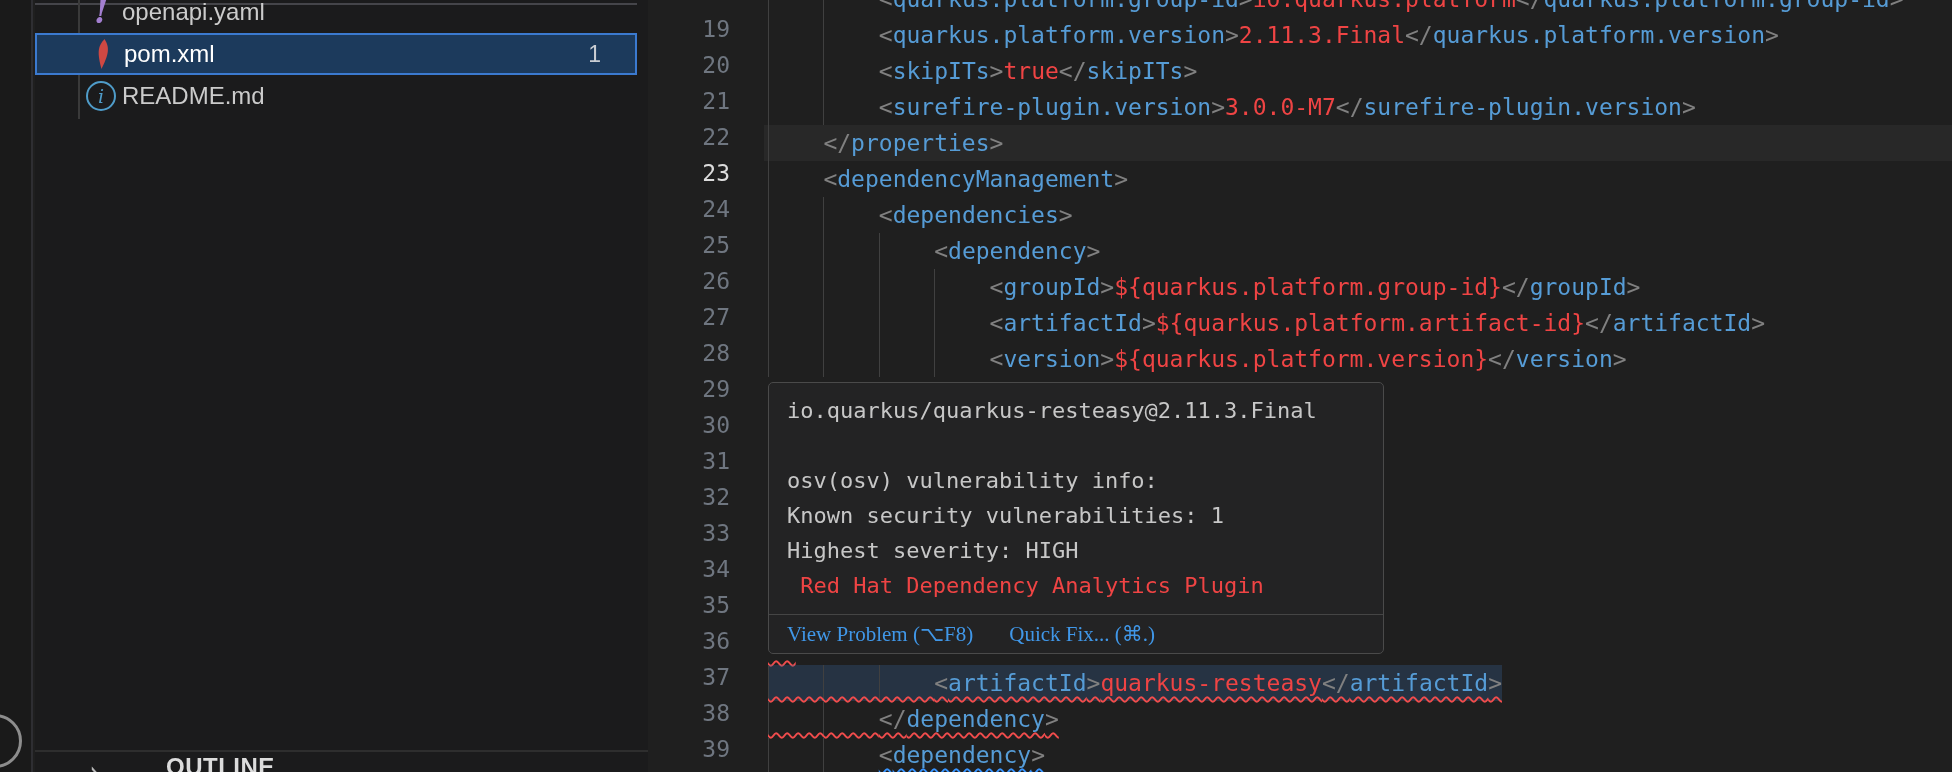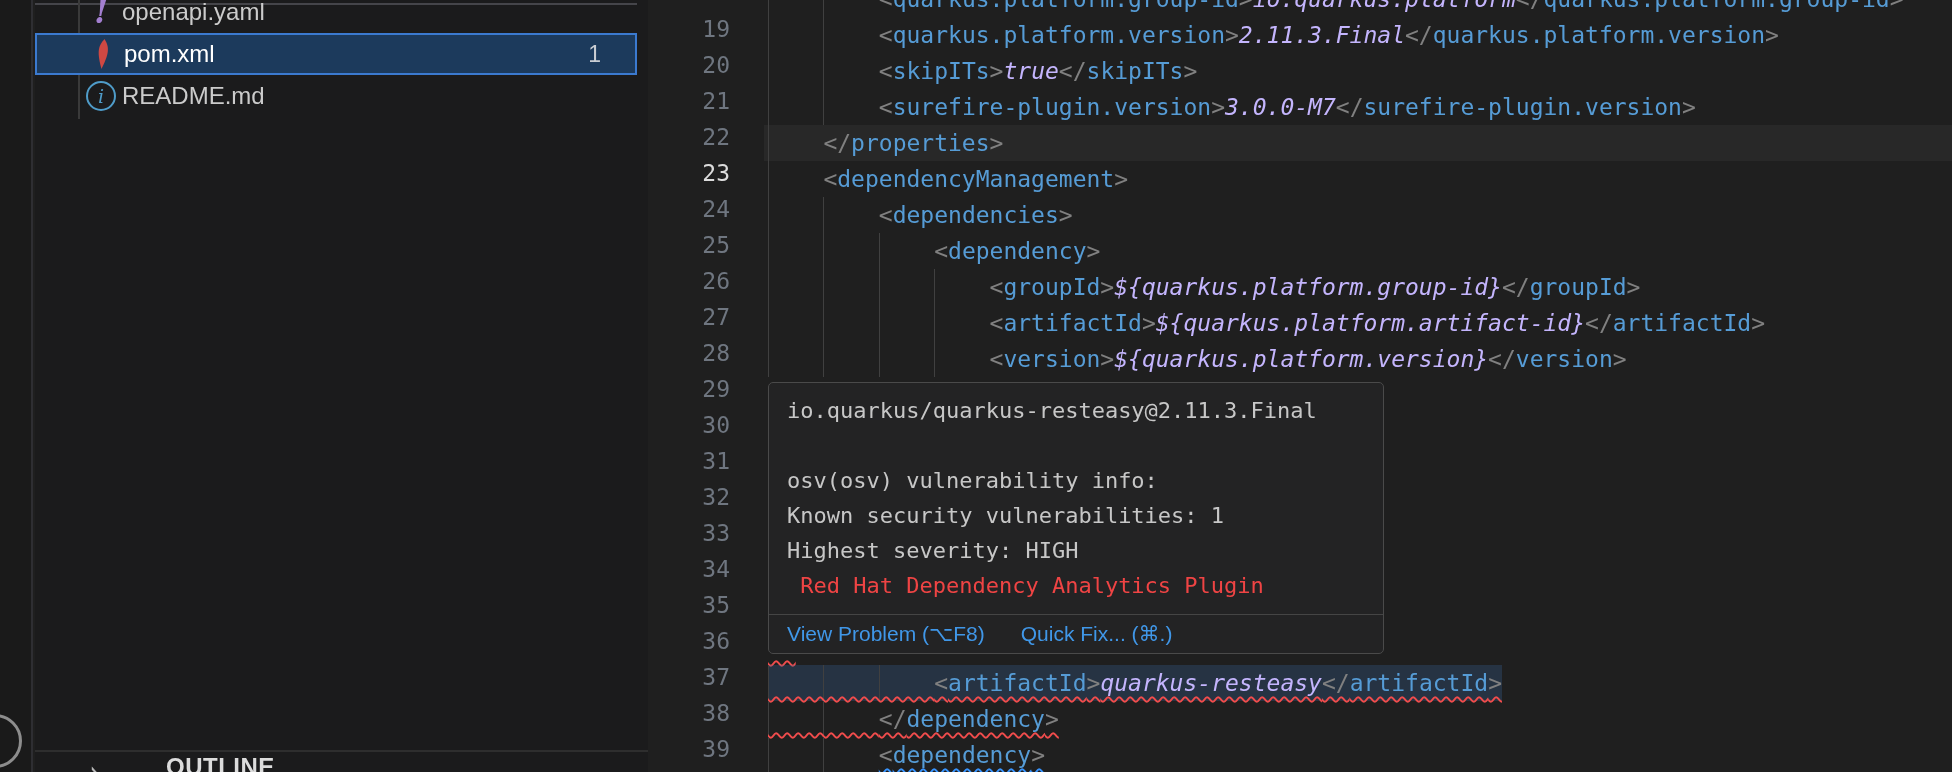--- a/index.html
+++ b/index.html
@@ -32,39 +32,39 @@
   .outline-label{position:absolute;left:131px;top:1px;font-weight:bold;font-size:24px;color:#dcdcdc;
                  letter-spacing:0.5px;}
   
   #editor{position:absolute;left:648px;top:0;width:1304px;height:772px;background:#1f1f1f;overflow:hidden;
           font-family:"DejaVu Sans Mono","Liberation Mono",monospace;font-size:23px;}
   .code-row{position:absolute;left:0;width:1304px;height:36px;line-height:36px;white-space:pre;}
   .ln{position:absolute;left:0;top:0;width:82px;text-align:right;color:#6f7680;
       font-family:inherit;font-size:23px;margin-top:30px;}
   .ln.current{color:#dcdcdc;}
   .code-text{position:absolute;left:120px;top:0;white-space:pre;}
-  .tok-p{color:#808080;} .tok-t{color:#569cd6;} .tok-x{color:#c4b5fd;font-style:italic;}
+  .tok-p{color:#808080;} .tok-t{color:#569cd6;} .tok-x{color:#ef4444;}
   .indent-guide{position:absolute;top:0;width:1px;height:36px;background:#404040;}
   .cur-line-hl{position:absolute;left:116px;right:0;top:0;height:36px;background:rgba(255,255,255,0.045);}
   .range-hl{position:absolute;left:120px;top:0;height:36px;background:rgba(56,98,151,0.30);}
   .sq-red{text-decoration-line:underline;text-decoration-style:wavy;text-decoration-color:#f14c4c;
           text-decoration-thickness:2px;text-underline-offset:5px;}
   .sq-blue{text-decoration-line:underline;text-decoration-style:wavy;text-decoration-color:#3794ff;
            text-decoration-thickness:2px;text-underline-offset:5px;}
   
   #hover-tooltip{position:absolute;left:768px;top:382px;width:616px;height:272px;box-sizing:border-box;
                  background:#232324;border:1px solid #4a4a4a;border-radius:5px;z-index:10;
                  display:flex;flex-direction:column;}
   .tooltip-body{flex:1;padding:10px 18px 4px 18px;font-family:"DejaVu Sans Mono","Liberation Mono",monospace;
                 font-size:22px;line-height:35px;color:#c7c7c7;white-space:pre;overflow:hidden;}
   .tooltip-line{height:35px;}
   .tooltip-line.source{color:#ef4444;}
   .tooltip-actions{border-top:1px solid #454545;height:38px;display:flex;align-items:center;
                    padding:0 18px;gap:36px;}
-  .tooltip-action{color:#4097e8;font-size:21px;font-family:Liberation Sans, sans-serif;cursor:pointer;
+  .tooltip-action{color:#4097e8;font-size:21px;font-family:Liberation Serif, serif;cursor:pointer;
                   white-space:nowrap;}
 </style>
 </head>
 <body>
 
 <div id="stage">
 
   <div id="activitybar">
     <div class="acct-circle"></div>
     <div class="divider"></div>

